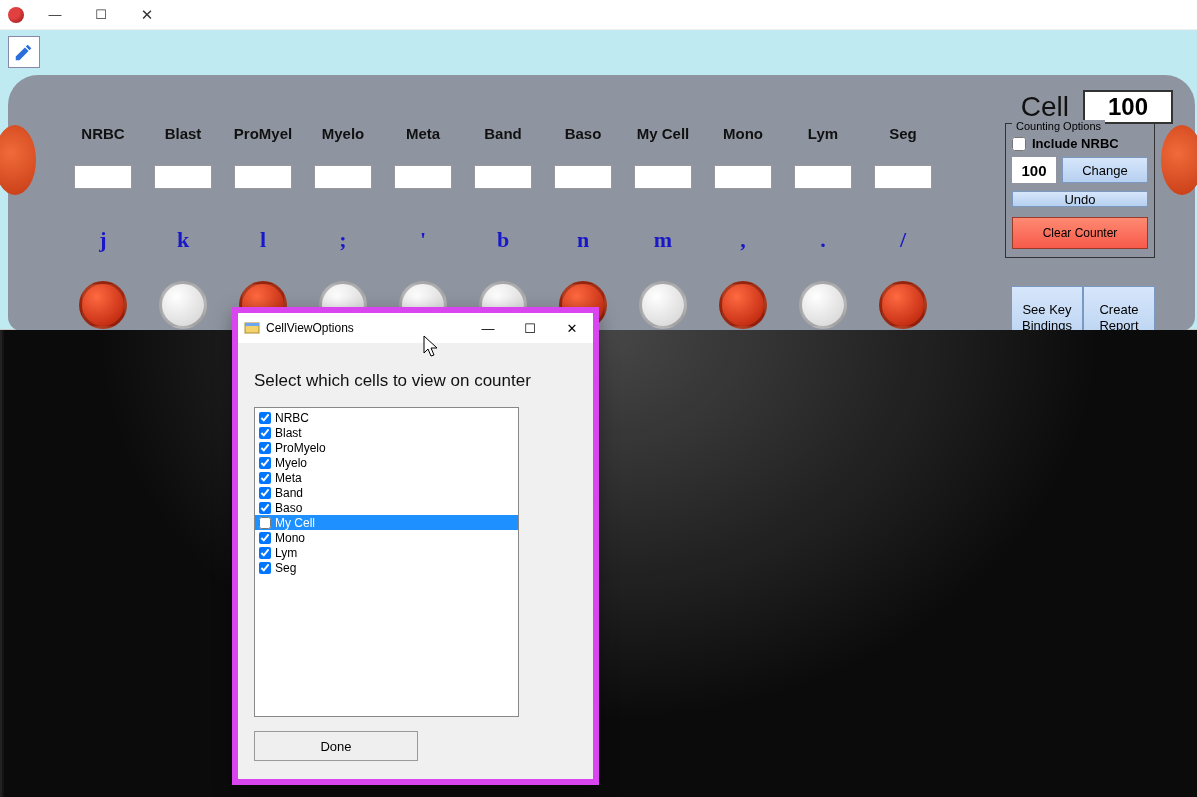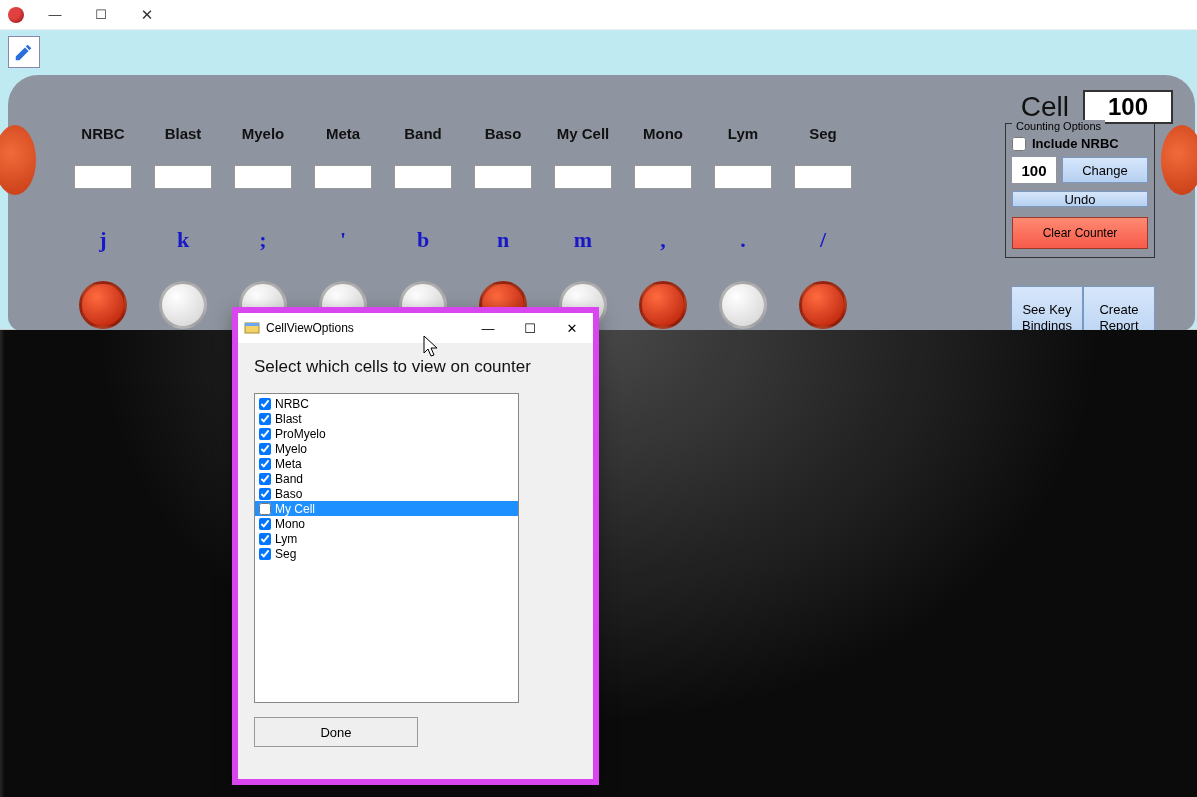--- a/index.html
+++ b/index.html
@@ -228,21 +228,21 @@
   }
   .dialog-titlebar .d-title {
     font-size: 12px; flex: 1;
   }
   .dialog-titlebar .win-btn {
     width: 42px; height: 30px;
     display: flex; align-items: center; justify-content: center;
     font-size: 13px;
   }
   .dialog-body {
-    padding: 14px 16px 10px;
+    padding: 28px 16px 10px;
     flex: 1;
     display: flex; flex-direction: column;
   }
   .dialog-body .prompt {
     font-size: 17px;
     color: #111;
     margin-bottom: 16px;
   }
   .checklist {
     width: 265px; height: 310px;
@@ -315,20 +315,26 @@
           <div class="cname">NRBC</div>
           <div class="cbox"></div>
           <div class="ckey">j</div>
           <div class="cbtn red"></div>
         </div>
         <div class="cell-col">
           <div class="cname">Blast</div>
           <div class="cbox"></div>
           <div class="ckey">k</div>
           <div class="cbtn white"></div>
+        </div>
+        <div class="cell-col">
+          <div class="cname">ProMyel</div>
+          <div class="cbox"></div>
+          <div class="ckey">l</div>
+          <div class="cbtn red"></div>
         </div>
         <div class="cell-col">
           <div class="cname">Myelo</div>
           <div class="cbox"></div>
           <div class="ckey">;</div>
           <div class="cbtn white"></div>
         </div>
         <div class="cell-col">
           <div class="cname">Meta</div>
           <div class="cbox"></div>

